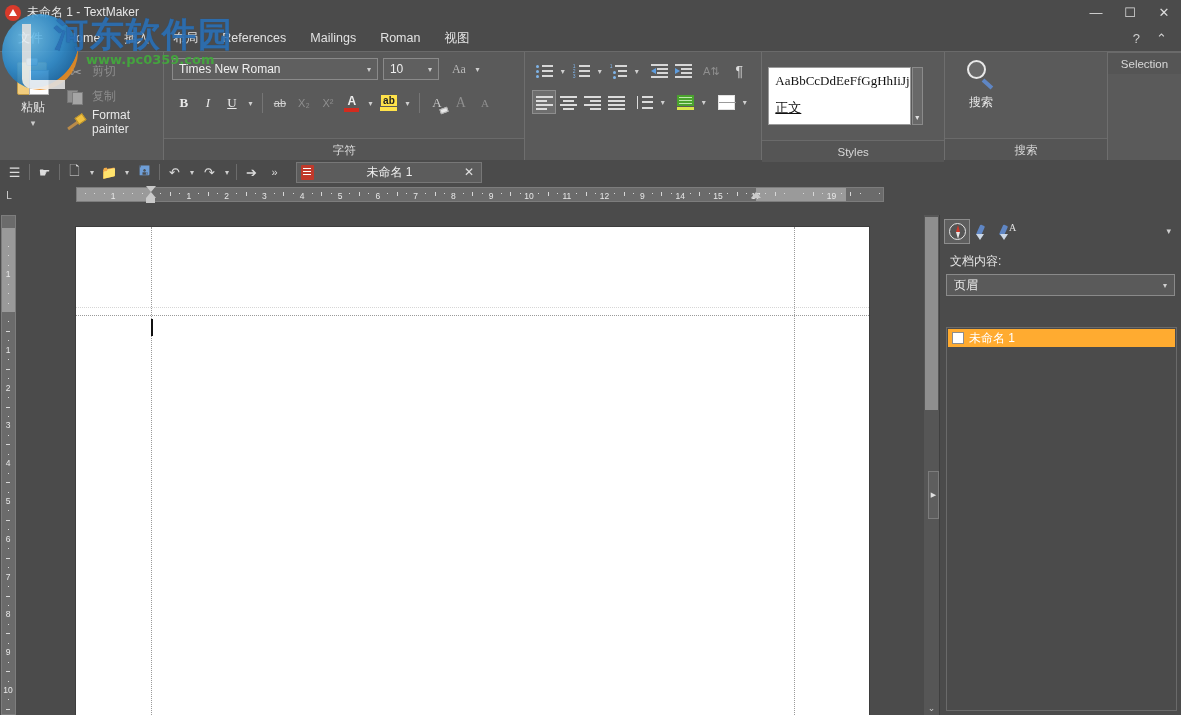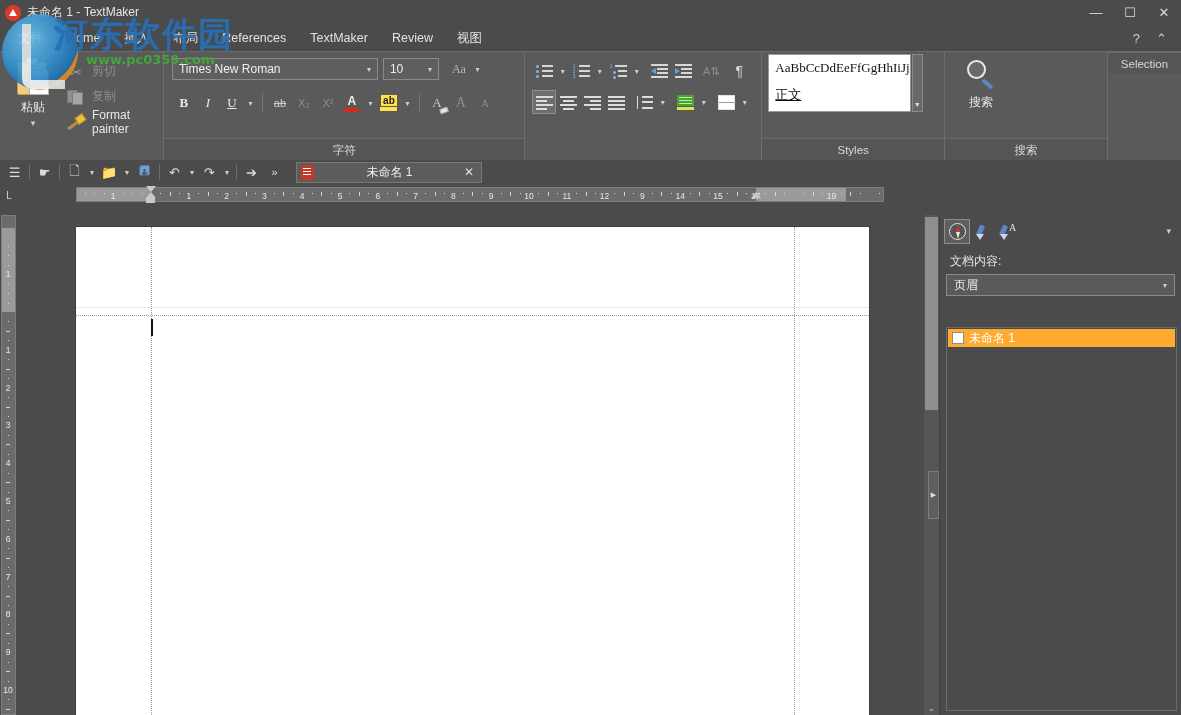--- a/index.html
+++ b/index.html
@@ -300,22 +300,22 @@
   <div class="winbtn">☐</div>
   <div class="winbtn close">✕</div>
 </div>
 
 <div class="menubar">
   <div class="menuitem">文件</div>
   <div class="menuitem">Home</div>
   <div class="menuitem">插入</div>
   <div class="menuitem">布局</div>
   <div class="menuitem">References</div>
-  <div class="menuitem">TextMaker</div>
-  <div class="menuitem">Review</div>
+  <div class="menuitem">Mailings</div>
+  <div class="menuitem">Roman</div>
   <div class="menuitem">视图</div>
   <div class="menu-right">
     <span>?</span>
     <span>⌃</span>
   </div>
 </div>
 
 <div class="ribbon">
 
   <div class="rgroup g-clip">
@@ -515,21 +515,21 @@
           <span class="bord-ico">
               <i></i>
             </span>
         </div>
         <div class="caretbtn">▾</div>
       </div>
     </div>
   </div>
 
   <div class="rgroup g-styles">
-    <div class="rgroup-body" style="padding:2px 6px; align-items:flex-start;">
+    <div class="rgroup-body" style="padding:15px 6px; align-items:flex-start;">
       <div class="stylebox">
         <div class="style-sample">AaBbCcDdEeFfGgHhIiJj</div>
         <div class="style-name">正文</div>
       </div>
       <div class="style-scroll">
         <span class="dn">▾</span>
       </div>
     </div>
     <div class="rgroup-label">Styles</div>
   </div>

